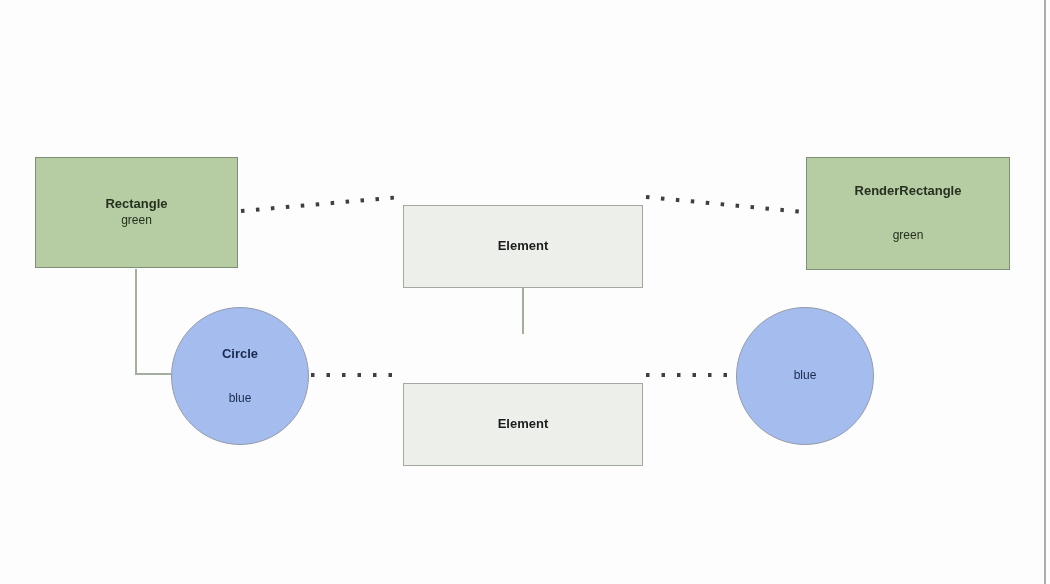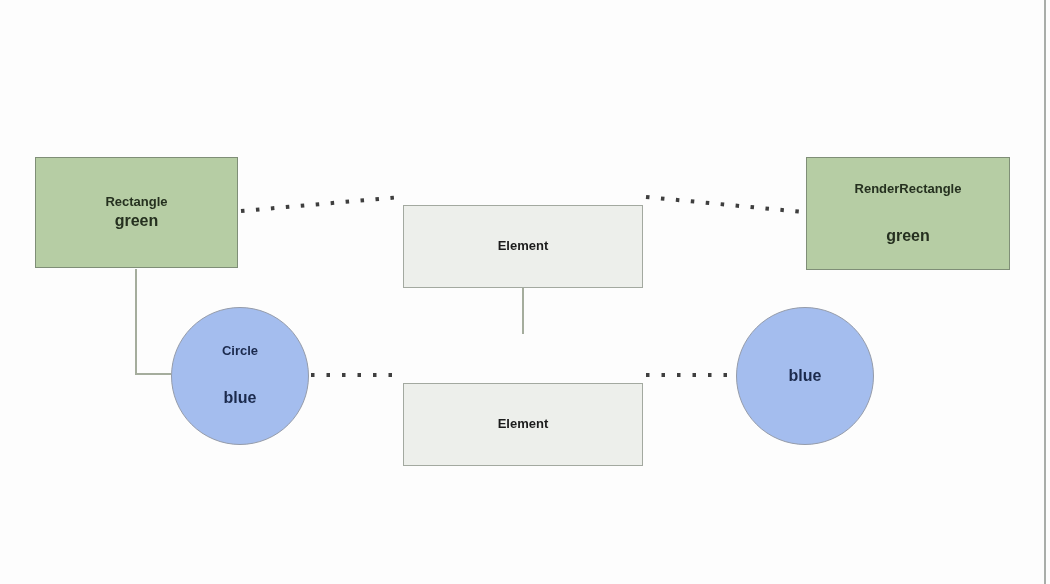--- a/index.html
+++ b/index.html
@@ -48,21 +48,21 @@
   .node {
     position: absolute;
     display: flex;
     flex-direction: column;
     align-items: center;
     justify-content: center;
     text-align: center;
     line-height: 1.3;
   }
   .node-label { font-weight: 700; font-size: 13px; text-align: right; }
-  .node-sub   { font-weight: 700; font-size: 16px; }
+  .node-sub   { font-weight: 400; font-size: 12px; }
   .green-box {
     background: var(--green-fill);
     border: 1.5px solid var(--green-border);
     color: var(--green-text);
   }
   .element-box {
     background: var(--element-fill);
     border: 1.5px solid var(--element-border);
     color: var(--element-text);
     margin-top: 48px;

